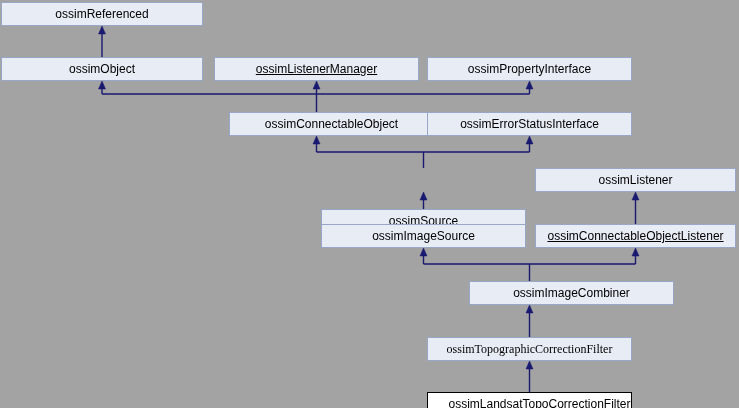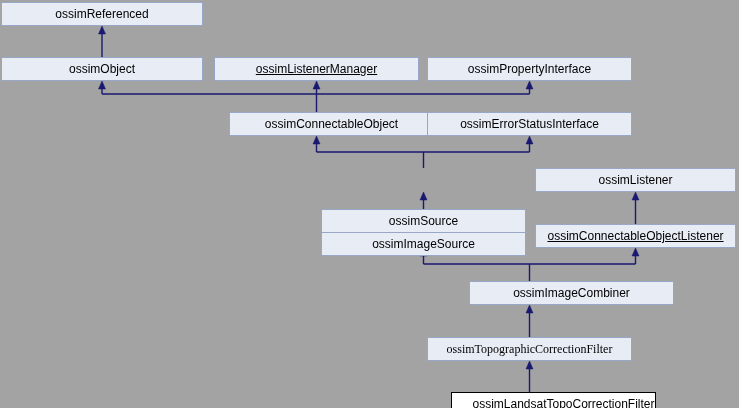--- a/index.html
+++ b/index.html
@@ -105,19 +105,19 @@
   </svg>
 
   <div class="node" style="left:1px;   top:2px;   width:202px;">ossimReferenced</div>
   <div class="node" style="left:1px;   top:57px;  width:202px;">ossimObject</div>
   <div class="node" style="left:214px; top:57px;  width:205px;text-decoration:underline;">ossimListenerManager</div>
   <div class="node" style="left:427px; top:57px;  width:205px;">ossimPropertyInterface</div>
   <div class="node" style="left:214px; top:112px; width:205px;margin-left:15px;">ossimConnectableObject</div>
   <div class="node" style="left:427px; top:112px; width:205px;">ossimErrorStatusInterface</div>
   <div class="node" style="left:321px; top:183px; width:205px;margin-top:26px;">ossimSource</div>
   <div class="node" style="left:535px; top:168px; width:201px;text-align:right;">ossimListener</div>
-  <div class="node" style="left:321px; top:232px; width:205px;">ossimImageSource</div>
+  <div class="node" style="left:321px; top:224px; width:205px;">ossimImageSource</div>
   <div class="node" style="left:535px; top:224px; width:201px;text-decoration:underline;">ossimConnectableObjectListener</div>
   <div class="node" style="left:427px; top:281px; width:205px;margin-left:42px;">ossimImageCombiner</div>
   <div class="node" style="left:427px; top:337px; width:205px;font-family:Liberation Serif, serif;">ossimTopographicCorrectionFilter</div>
-  <div class="node current" style="left:451px; top:392px; width:205px;padding-left:20px;">ossimLandsatTopoCorrectionFilter</div>
+  <div class="node current" style="left:427px; top:392px; width:205px;padding-left:20px;">ossimLandsatTopoCorrectionFilter</div>
 
 </div>
 
 </body></html>

